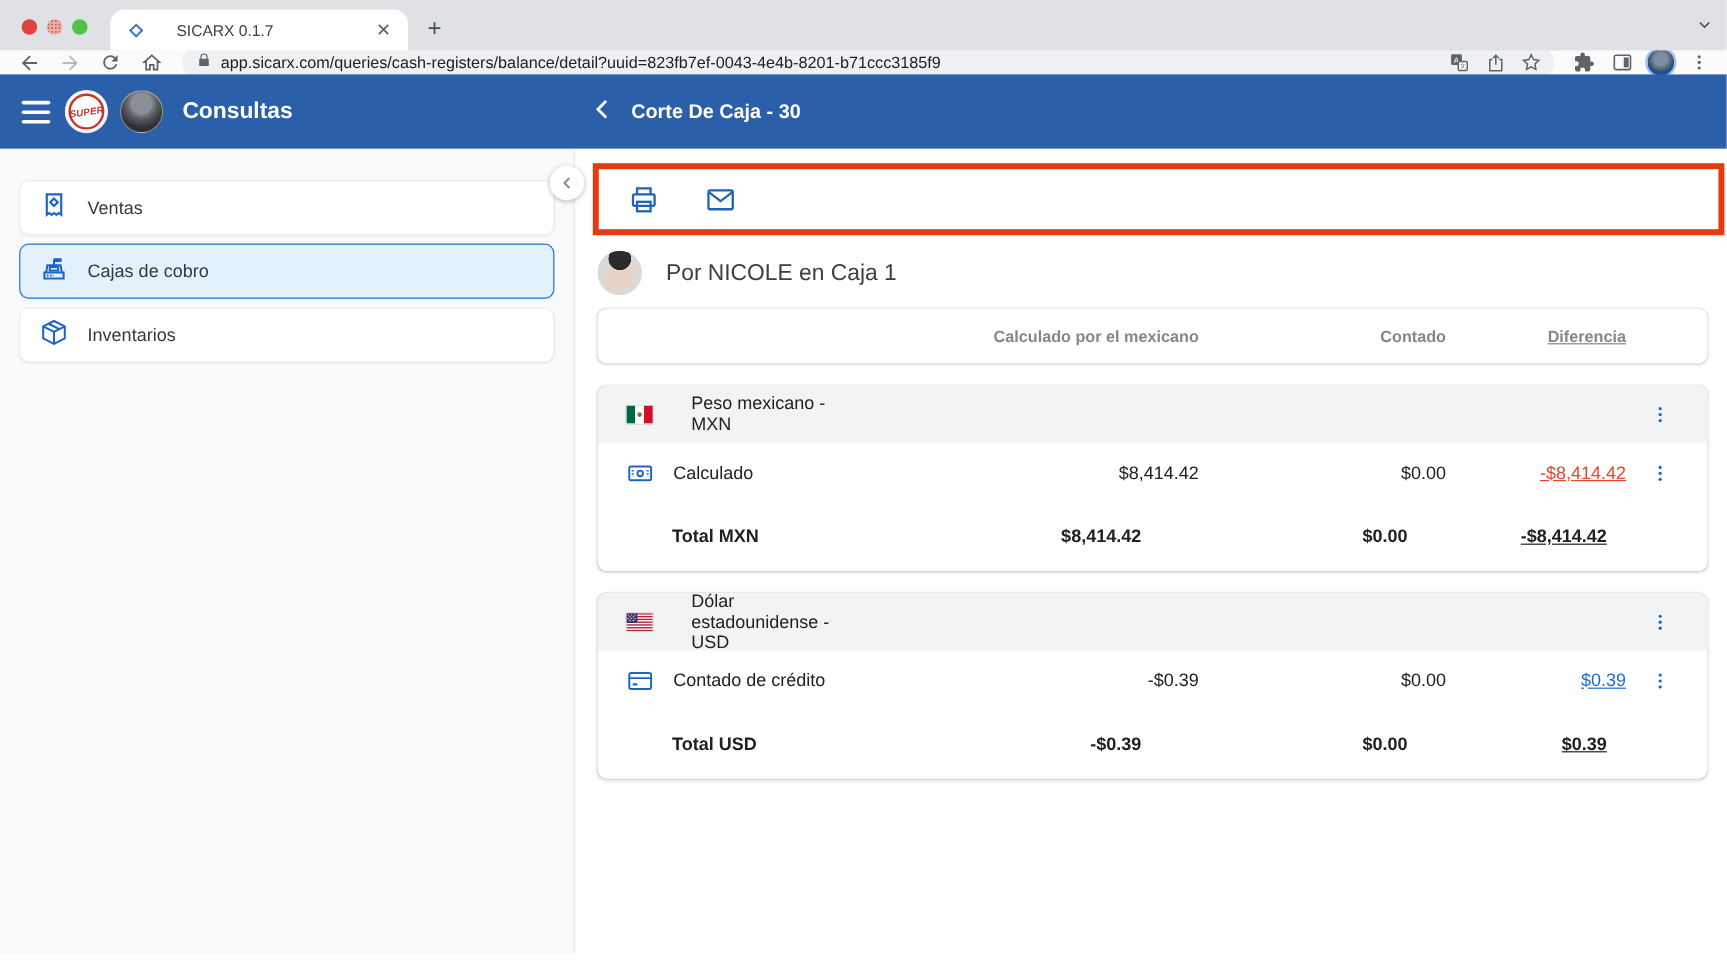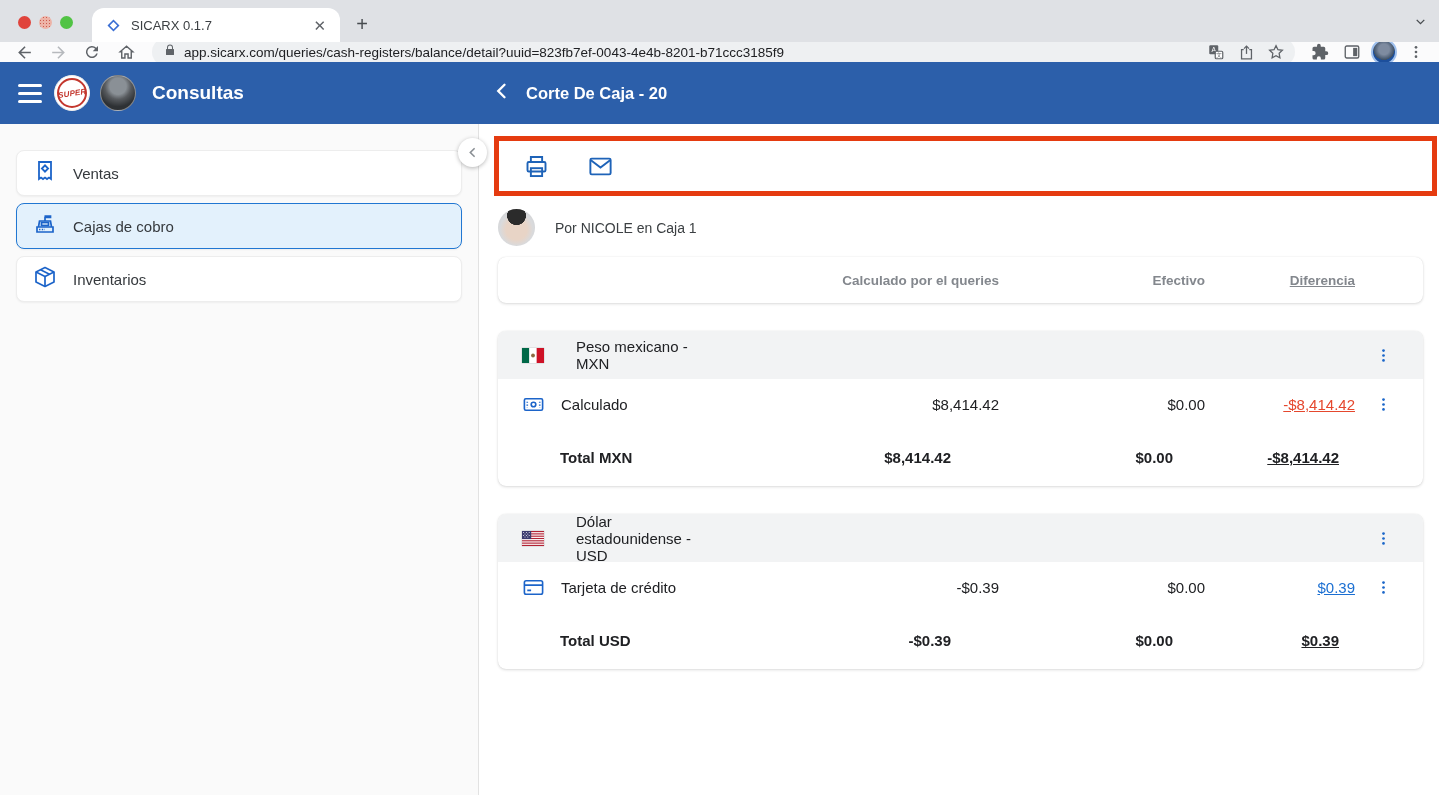--- a/index.html
+++ b/index.html
@@ -8,21 +8,21 @@
   .screen { position:relative; width:1439px; height:811px; }
 
   
   .tabstrip { height:42px; background:#dfe1e5; display:flex; align-items:flex-end; position:relative; }
   .traffic { position:absolute; left:18px; top:16px; display:flex; gap:8px; }
   .tl { width:13px; height:13px; border-radius:50%; }
   .tl.close { background:#e0443c; }
   .tl.min   { background:radial-gradient(circle, #cc5a4d 0.8px, #edb3a7 1px); background-size:3px 3px; }
   .tl.max   { background:#51c344; }
   .tab { margin-left:92px; width:248px; height:34px; background:#fff; border-radius:12px 12px 0 0;
-         display:flex; align-items:center; padding:0 10px 0 14px; gap:10px; }
+         display:flex; align-items:center; padding:0 10px 0 14px; gap:26px; }
   .tab-title { font-size:13px; color:#3c4043; flex:1; white-space:nowrap; overflow:hidden; }
   .favicon svg { display:block; }
   .tab-close { color:#5f6368; font-size:15px; line-height:1; padding:2px 4px; border-radius:4px; }
   .newtab { width:28px; height:28px; margin:0 0 4px 8px; display:flex; align-items:center; justify-content:center;
             color:#474b4f; font-size:20px; border-radius:50%; }
   .tabsearch { position:absolute; right:12px; top:14px; color:#474b4f; }
 
   .toolbar { height:20px; background:#fbfbfc; display:flex; align-items:center; padding:0 10px; gap:6px; }
   .navbtn { width:28px; height:28px; display:flex; align-items:center; justify-content:center; border-radius:50%; }
   .addresspill { flex:1; height:28px; background:#eef0f2; border-radius:14px; display:flex; align-items:center;
@@ -61,33 +61,33 @@
   .main { flex:1; background:#fff; padding-left:15px; }
 
   .hl-toolbar { margin-top:12px; margin-right:2px; border:5px solid #e53b10; background:#fff; height:60px;
                 display:flex; align-items:center; padding-left:23px; gap:36px; }
   .hl-toolbar .tool { width:28px; height:28px; display:flex; align-items:center; justify-content:center; }
 
   .subtitle-row { margin-top:13px; display:flex; align-items:center; gap:20px; padding-left:4px; }
   .avatar-nicole { width:37px; height:37px; border-radius:50%;
       background:radial-gradient(circle at 50% 18%, #2b2b2b 0 26%, rgba(0,0,0,0) 27%),
                  radial-gradient(circle at 50% 55%, #e8d4c6 0 38%, #d9dadc 60%, #c9cbce 100%); }
-  .subtitle-text { font-size:14px; color:#3c4043; }
+  .subtitle-text { font-size:19px; color:#3c4043; }
 
   .card { margin:0 16px 0 4px; background:#fff; border-radius:8px; box-shadow:0 1px 3px rgba(0,0,0,.14), 0 0 1px rgba(0,0,0,.12); }
   .header-card { margin-top:11px; height:46px; display:flex; align-items:center; padding:0 12px 0 24px; }
   .hcol { font-size:13.5px; color:#83878d; font-weight:bold; }
 
   .col-name { flex:1; display:flex; align-items:center; gap:16px; }
   .col-sys { width:300px; text-align:right; }
   .col-cnt { width:206px; text-align:right; }
   .col-dif { width:150px; text-align:right;text-decoration:underline; }
   .col-menu { width:56px; display:flex; justify-content:center; }
 
-  .group-card { margin-top:28px; overflow:hidden; }
+  .group-card { margin-top:18px; overflow:hidden; }
   .section-row { height:48px; background:#f2f3f4; display:flex; align-items:center; padding:0 12px 0 24px; }
   .section-label { font-size:15px; color:#202124; }
   .flag { width:22px; height:15px; margin-right:16px; box-shadow:0 0 1px rgba(0,0,0,.4); flex:none; }
   .data-row { height:50px; display:flex; align-items:center; padding:0 12px 0 24px; font-size:15px; }
   .total-row { height:57px; display:flex; align-items:center; padding:0 12px 0 24px; font-size:15px; font-weight:bold;gap:16px; }
   .total-row .col-name { padding-left:38px; }
   .neg { color:#e5472d; } .pos { color:#1b6fd2; }
   .kebab { width:28px; height:28px; display:flex; align-items:center; justify-content:center; border-radius:50%; }
   .rowicon { width:23px; height:23px; display:flex; align-items:center; justify-content:center; }
 </style>
@@ -203,21 +203,21 @@
         </span>
       </div>
     <div class="avatar-user"></div>
     <div class="app-title">Consultas</div>
     <div class="page-head">
       <span>
         <svg width="20" height="20" viewBox="0 0 24 24">
             <path d="M15 4.5L7.5 12l7.5 7.5" fill="none" stroke="#fff" stroke-width="2.8" stroke-linecap="round"></path>
           </svg>
       </span>
-      <span class="page-title">Corte De Caja - 20</span>
+      <span class="page-title">Corte De Caja - 30</span>
     </div>
   </div>
 
   <div class="content">
     <div class="collapse-btn">
       <svg width="13" height="13" viewBox="0 0 24 24">
           <path d="M15 5l-7 7 7 7" fill="none" stroke="#8a8f94" stroke-width="3" stroke-linecap="round"></path>
         </svg>
     </div>
 
@@ -275,22 +275,22 @@
         </span>
       </div>
 
       <div class="subtitle-row">
         <div class="avatar-nicole"></div>
         <span class="subtitle-text">Por NICOLE en Caja 1</span>
       </div>
 
       <div class="card header-card">
         <span class="hcol col-name"></span>
-        <span class="hcol col-sys">Calculado por el queries</span>
-        <span class="hcol col-cnt">Efectivo</span>
+        <span class="hcol col-sys">Calculado por el mexicano</span>
+        <span class="hcol col-cnt">Contado</span>
         <span class="hcol col-dif">Diferencia</span>
         <span class="col-menu"></span>
       </div>
 
       <div class="card group-card">
         <div class="section-row">
           <span class="col-name">
             <span class="flag">
               <svg width="22" height="15" viewBox="0 0 22 15">
                   <rect width="7.33" height="15" fill="#006847"></rect>
@@ -396,21 +396,21 @@
         </div>
         <div class="data-row">
           <span class="col-name">
             <span class="rowicon">
               <svg width="23" height="23" viewBox="0 0 24 24" fill="none" stroke="#1c64c9" stroke-width="1.7">
                   <rect x="2.5" y="5" width="19" height="14" rx="1.8"></rect>
                   <path d="M2.5 9.5h19"></path>
                   <path d="M5.5 15h4" stroke-width="2"></path>
                 </svg>
             </span>
-            <span>Tarjeta de crédito</span>
+            <span>Contado de crédito</span>
           </span>
           <span class="col-sys">-$0.39</span>
           <span class="col-cnt">$0.00</span>
           <span class="col-dif pos">$0.39</span>
           <span class="col-menu">
               <span class="kebab">
             <svg width="17" height="17" viewBox="0 0 24 24">
                   <circle cx="12" cy="5" r="1.9" fill="#1b66c9"></circle>
                   <circle cx="12" cy="12" r="1.9" fill="#1b66c9"></circle>
                   <circle cx="12" cy="19" r="1.9" fill="#1b66c9"></circle>

